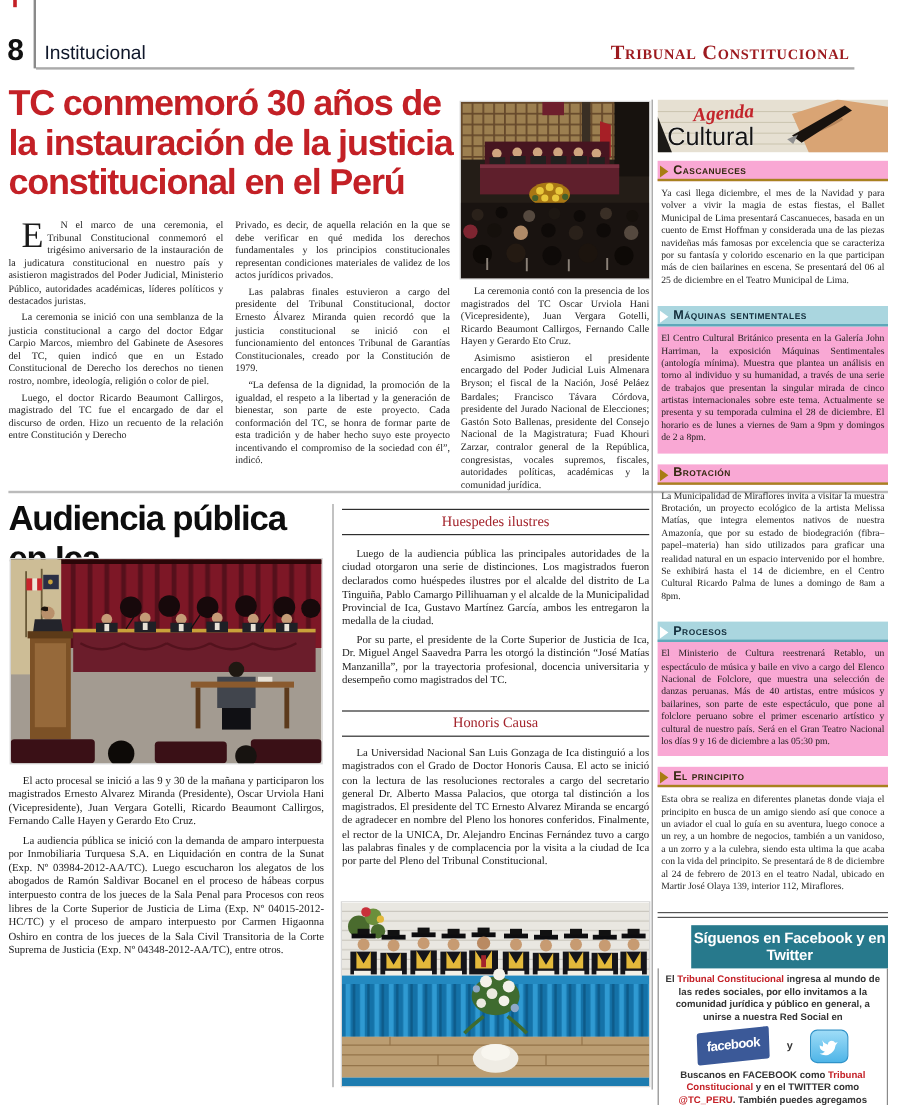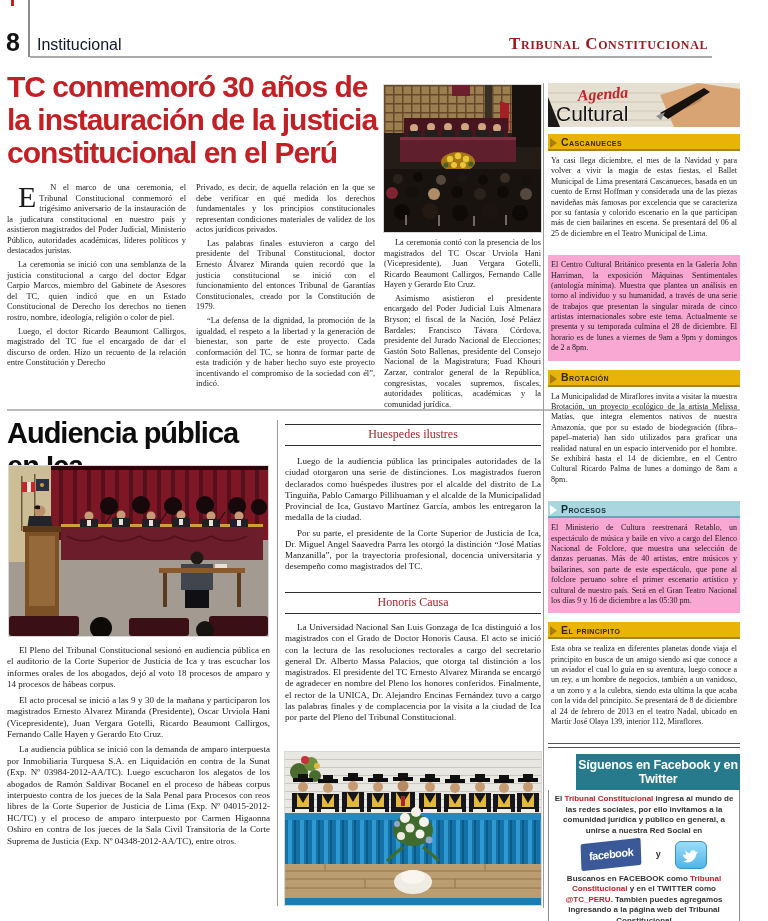--- a/index.html
+++ b/index.html
@@ -45,21 +45,21 @@
   .guests-title{left:285px;top:424px;}
   .guests-text{left:285px;top:456px;}
   .honoris-title{left:285px;top:592px;}
   .honoris-text{left:285px;top:622px;}
 
   
   .sidebar{left:548px;top:83px;width:192px;}
   .sec-header{position:relative;height:17px;display:flex;align-items:center;padding-left:13px;
               font-family:"Liberation Sans",sans-serif;font-weight:bold;font-size:10.5px;
               font-variant:small-caps;letter-spacing:.4px;box-sizing:border-box;}
-  .sec-header.gold{background:#eab308;border-bottom:2.5px solid #a8821f;color:#33290f;}
+  .sec-header.gold{background:#f9a8d4;border-bottom:2.5px solid #a8821f;color:#33290f;}
   .sec-header.teal{background:#aad6df;border-bottom:2.5px solid #5fa8ba;color:#122c3a;}
   .sec-arrow{position:absolute;left:2px;top:4px;width:0;height:0;border-top:5px solid transparent;
              border-bottom:5px solid transparent;}
   .gold .sec-arrow{border-left:7px solid #a87c12;}
   .teal .sec-arrow{border-left:7px solid #ffffff;}
   .sec-text{font-size:8px;line-height:1.3;text-align:justify;padding:5px 3px 7px;color:#1c1c1c;}
   .sec-text.teal-bg{background:#f9a8d4;}
   .sidebar-section{margin-bottom:9px;}
   .banner-gap{height:7px;}
 
@@ -275,21 +275,20 @@
         <rect x="0" y="150" width="70" height="20" rx="3"></rect>
           <rect x="120" y="152" width="60" height="18" rx="3"></rect>
         <rect x="200" y="150" width="59" height="20" rx="3"></rect>
       </g>
       <circle cx="92" cy="162" r="11" fill="#0d0a07"></circle>
       <circle cx="196" cy="164" r="9" fill="#171310"></circle>
     </svg>
   </div>
 
   <div class="abs ica-text">
-      <p>El Pleno del Tribunal Constitucional sesionó en audiencia pública en el auditorio de la Corte Superior de Justicia de Ica y tras escuchar los informes orales de los abogados, dejó al voto 18 procesos de amparo y 14 procesos de hábeas corpus.</p>
       <p>El acto procesal se inició a las 9 y 30 de la mañana y participaron los magistrados Ernesto Alvarez Miranda (Presidente), Oscar Urviola Hani (Vicepresidente), Juan Vergara Gotelli, Ricardo Beaumont Callirgos, Fernando Calle Hayen y Gerardo Eto Cruz.</p>
       <p>La audiencia pública se inició con la demanda de amparo interpuesta por Inmobiliaria Turquesa S.A. en Liquidación en contra de la Sunat (Exp. Nº 03984-2012-AA/TC). Luego escucharon los alegatos de los abogados de Ramón Saldivar Bocanel en el proceso de hábeas corpus interpuesto contra de los jueces de la Sala Penal para Procesos con reos libres de la Corte Superior de Justicia de Lima (Exp. Nº 04015-2012-HC/TC) y el proceso de amparo interpuesto por Carmen Higaonna Oshiro en contra de los jueces de la Sala Civil Transitoria de la Corte Suprema de Justicia (Exp. Nº 04348-2012-AA/TC), entre otros.</p>
     </div>
 
   <div class="abs vline-left"></div>
   <div class="abs vline-right"></div>
 
   <div class="abs rule-title guests-title">Huespedes ilustres</div>
   <div class="abs mid-text guests-text">
       <p>Luego de la audiencia pública las principales autoridades de la ciudad otorgaron una serie de distinciones. Los magistrados fueron declarados como huéspedes ilustres por el alcalde del distrito de La Tinguiña, Pablo Camargo Pillihuaman y el alcalde de la Municipalidad Provincial de Ica, Gustavo Martínez García, ambos les entregaron la medalla de la ciudad.</p>
@@ -462,20 +461,24 @@
 
     <div class="sidebar-section">
       <div class="sec-header gold">
         <span class="sec-arrow"></span>
         <span>Cascanueces</span>
       </div>
       <div class="sec-text">Ya casi llega diciembre, el mes de la Navidad y para volver a vivir la magia de estas fiestas, el Ballet Municipal de Lima presentará Cascanueces, basada en un cuento de Ernst Hoffman y considerada una de las piezas navideñas más famosas por excelencia que se caracteriza por su fantasía y colorido escenario en la que participan más de cien bailarines en escena. Se presentará del 06 al 25 de diciembre en el Teatro Municipal de Lima.</div>
     </div>
 
     <div class="sidebar-section">
+      <div class="sec-header teal">
+        <span class="sec-arrow"></span>
+        <span>Máquinas sentimentales</span>
+      </div>
       <div class="sec-text teal-bg">El Centro Cultural Británico presenta en la Galería John Harriman, la exposición Máquinas Sentimentales (antología mínima). Muestra que plantea un análisis en torno al individuo y su humanidad, a través de una serie de trabajos que presentan la singular mirada de cinco artistas internacionales sobre este tema. Actualmente se presenta y su temporada culmina el 28 de diciembre. El horario es de lunes a viernes de 9am a 9pm y domingos de 2 a 8pm.</div>
     </div>
 
     <div class="sidebar-section">
       <div class="sec-header gold">
         <span class="sec-arrow"></span>
         <span>Brotación</span>
       </div>
       <div class="sec-text">La Municipalidad de Miraflores invita a visitar la muestra Brotación, un proyecto ecológico de la artista Melissa Matías, que integra elementos nativos de nuestra Amazonía, que por su estado de biodegración (fibra–papel–materia) han sido utilizados para graficar una realidad natural en un espacio intervenido por el hombre. Se exhibirá hasta el 14 de diciembre, en el Centro Cultural Ricardo Palma de lunes a domingo de 8am a 8pm.</div>
     </div>

